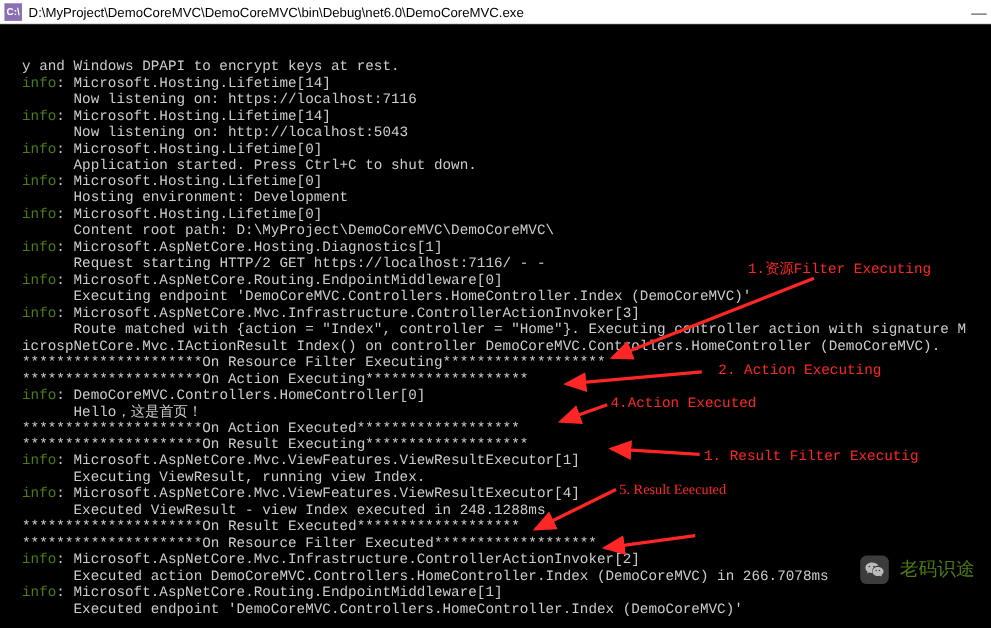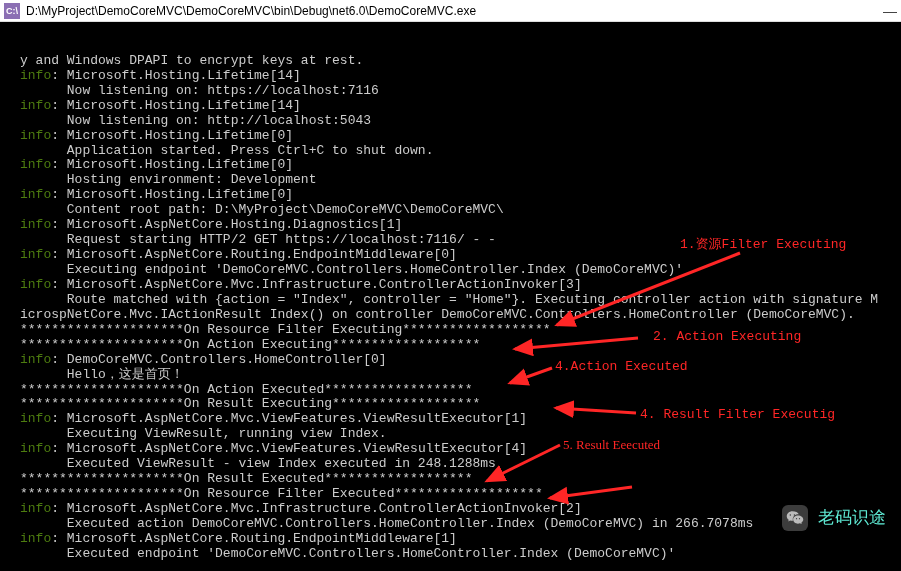--- a/index.html
+++ b/index.html
@@ -63,21 +63,21 @@
       position: absolute;
     }
     .arrow svg { display: block; }
     .watermark {
       position: absolute;
       right: 15px;
       bottom: 40px;
       display: flex;
       align-items: center;
       gap: 10px;
-      color: #5eead4;
+      color: #4d7c0f;
       font-family: 'Microsoft YaHei', sans-serif;
       font-size: 17px;
     }
     .wm-icon {
       width: 26px; height: 26px;
       border-radius: 6px;
       background: #3c3c3c;
       display: flex; align-items: center; justify-content: center;
     }
     .wm-icon svg { width: 18px; height: 18px; fill: #bbb; }
@@ -117,21 +117,21 @@
             </marker>
           </defs>
           <line x1="135" y1="12" x2="12" y2="23" stroke="#ff2626" stroke-width="3" marker-end="url(#ah)"></line>
         </svg></div><div class="anno" style="left: 555px; top: 338px;">4.Action Executed</div><div class="arrow" style="left: 498px; top: 334px;"><svg width="66" height="39">
           <defs>
             <marker id="ah" markerWidth="8" markerHeight="8" refX="6" refY="3" orient="auto">
               <path d="M0,0 L7,3 L0,6 Z" fill="#ff2626"></path>
             </marker>
           </defs>
           <line x1="54" y1="12" x2="12" y2="27" stroke="#ff2626" stroke-width="3" marker-end="url(#ah)"></line>
-        </svg></div><div class="anno" style="left: 640px; top: 386px;">4. Result Filter Executig</div><div class="arrow" style="left: 544px; top: 374px;"><svg width="104" height="29">
+        </svg></div><div class="anno" style="left: 640px; top: 386px;">1. Result Filter Executig</div><div class="arrow" style="left: 544px; top: 374px;"><svg width="104" height="29">
           <defs>
             <marker id="ah" markerWidth="8" markerHeight="8" refX="6" refY="3" orient="auto">
               <path d="M0,0 L7,3 L0,6 Z" fill="#ff2626"></path>
             </marker>
           </defs>
           <line x1="92" y1="17" x2="12" y2="12" stroke="#ff2626" stroke-width="3" marker-end="url(#ah)"></line>
         </svg></div><div class="anno" style="left: 563px; top: 416px; font-family: Liberation Serif, serif;">5. Result Eeecuted</div><div class="arrow" style="left: 475px; top: 411px;"><svg width="97" height="60">
           <defs>
             <marker id="ah" markerWidth="8" markerHeight="8" refX="6" refY="3" orient="auto">
               <path d="M0,0 L7,3 L0,6 Z" fill="#ff2626"></path>

